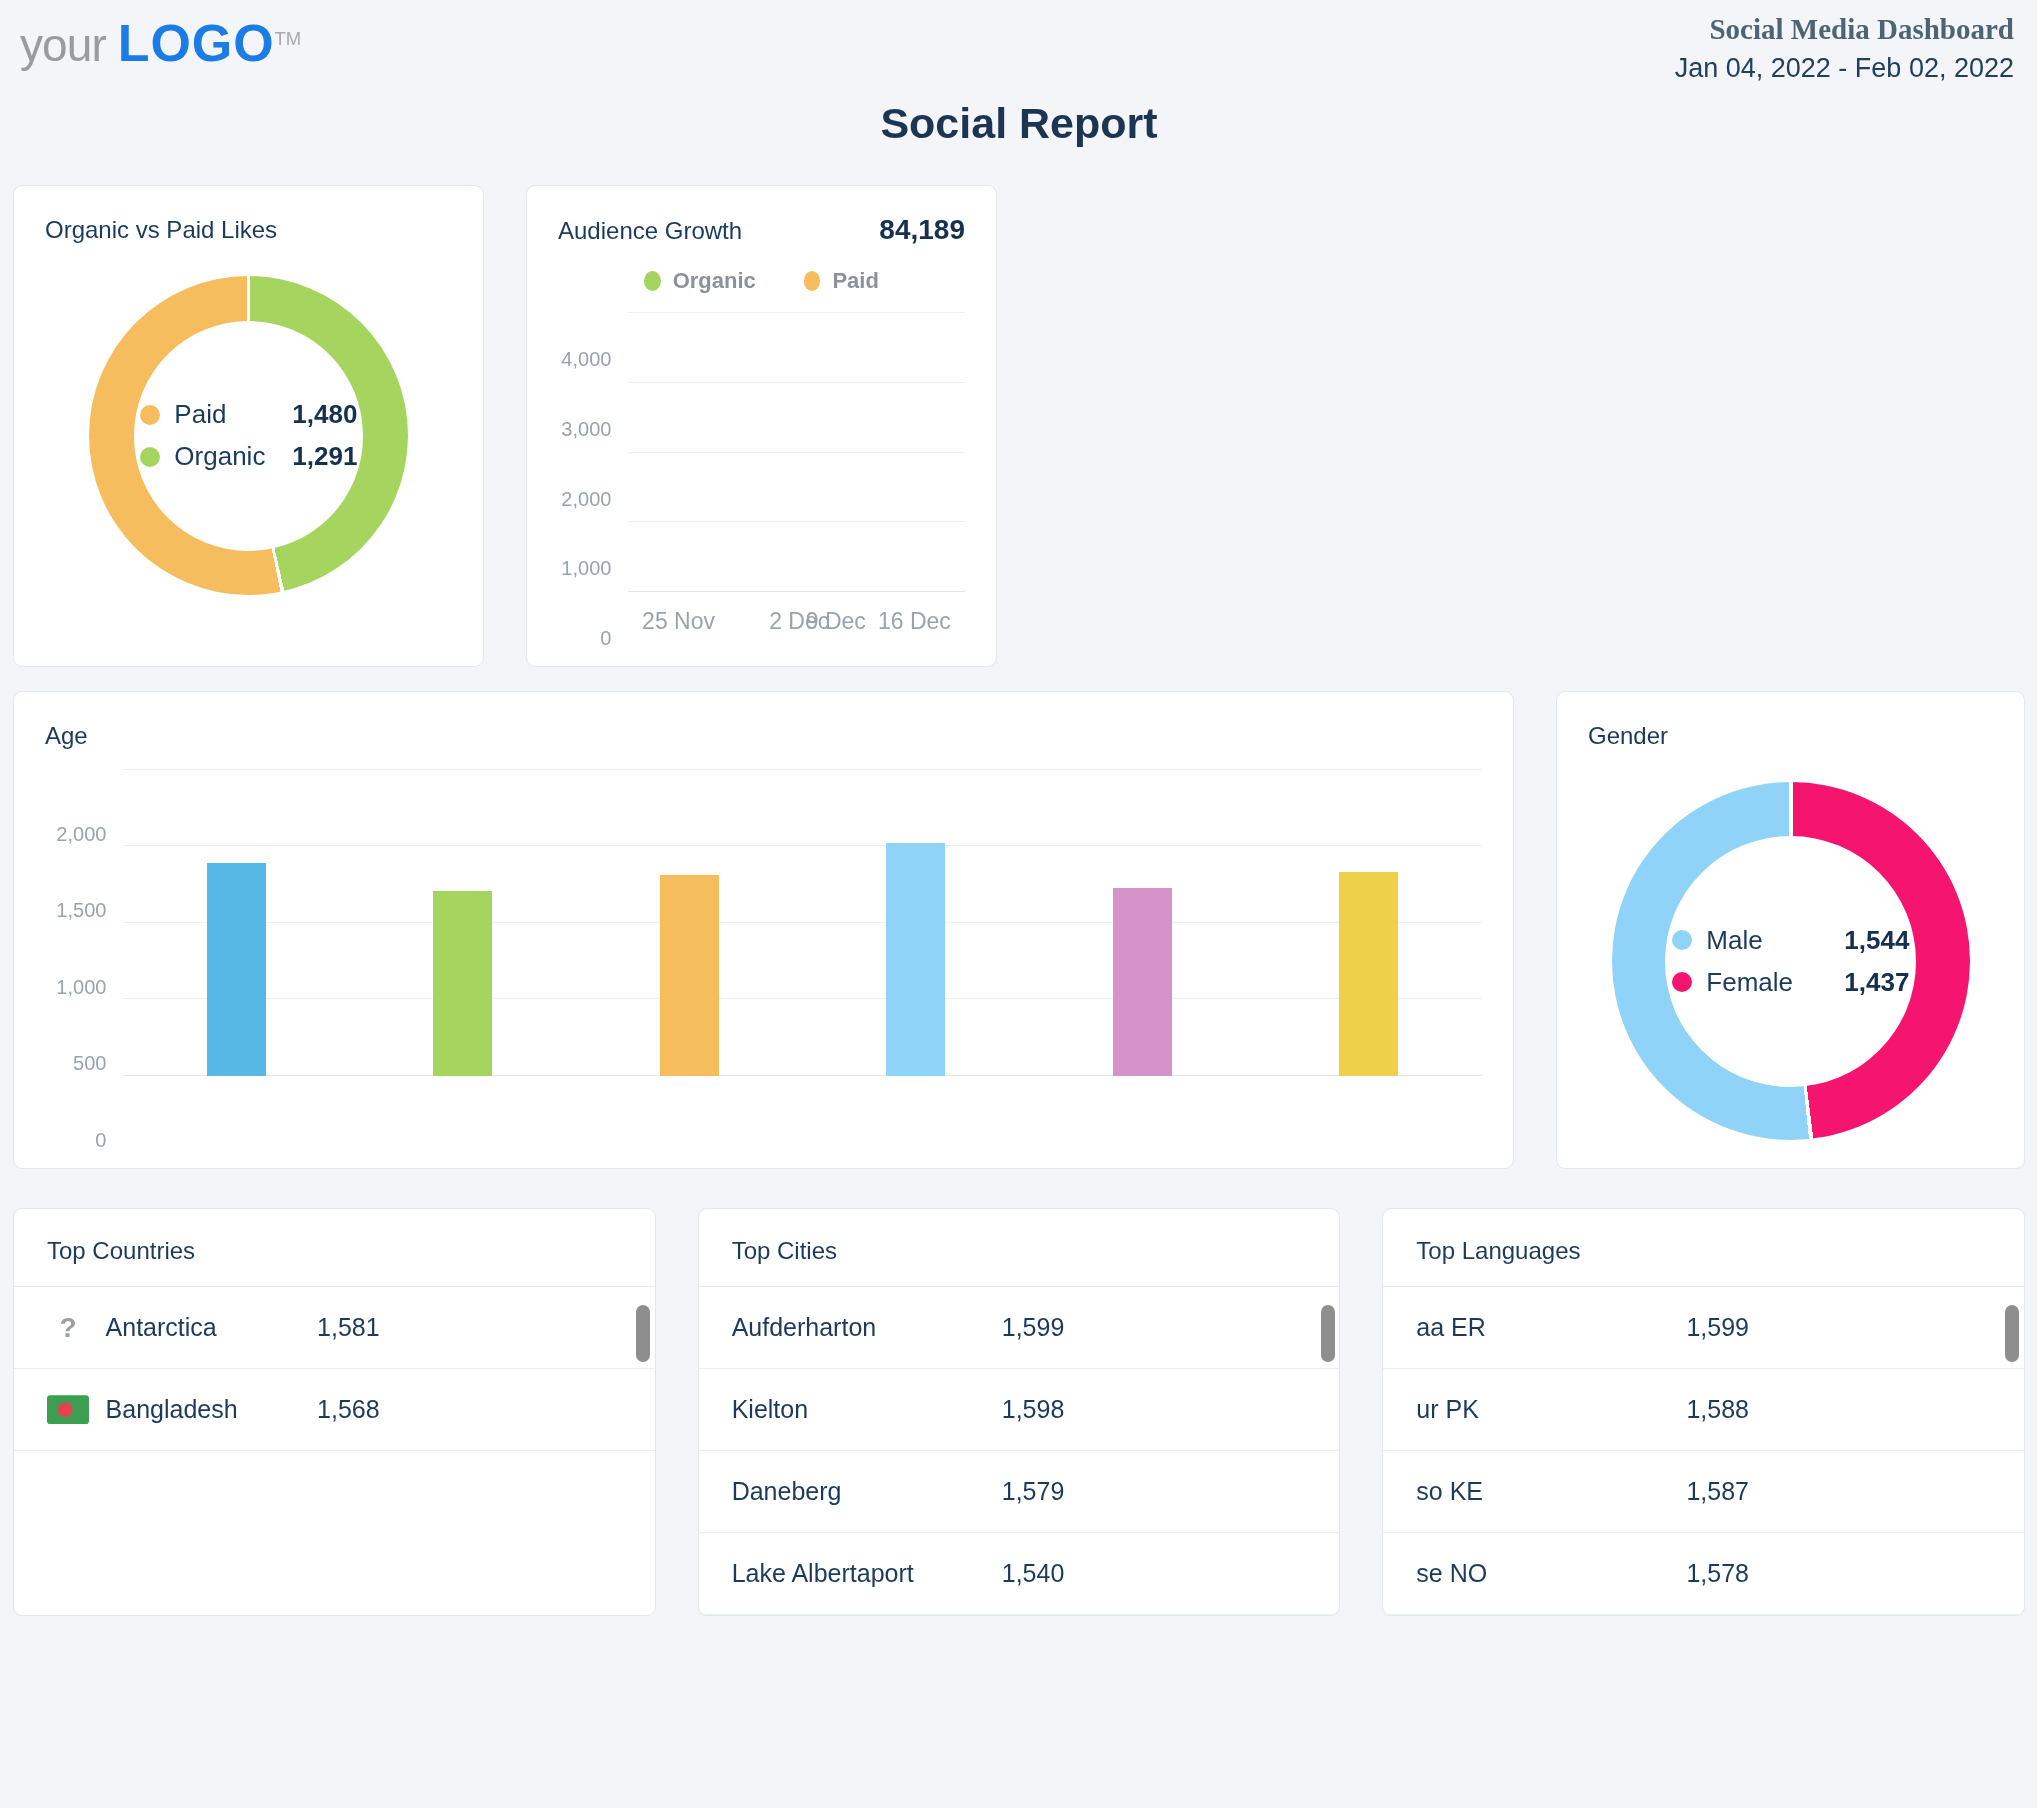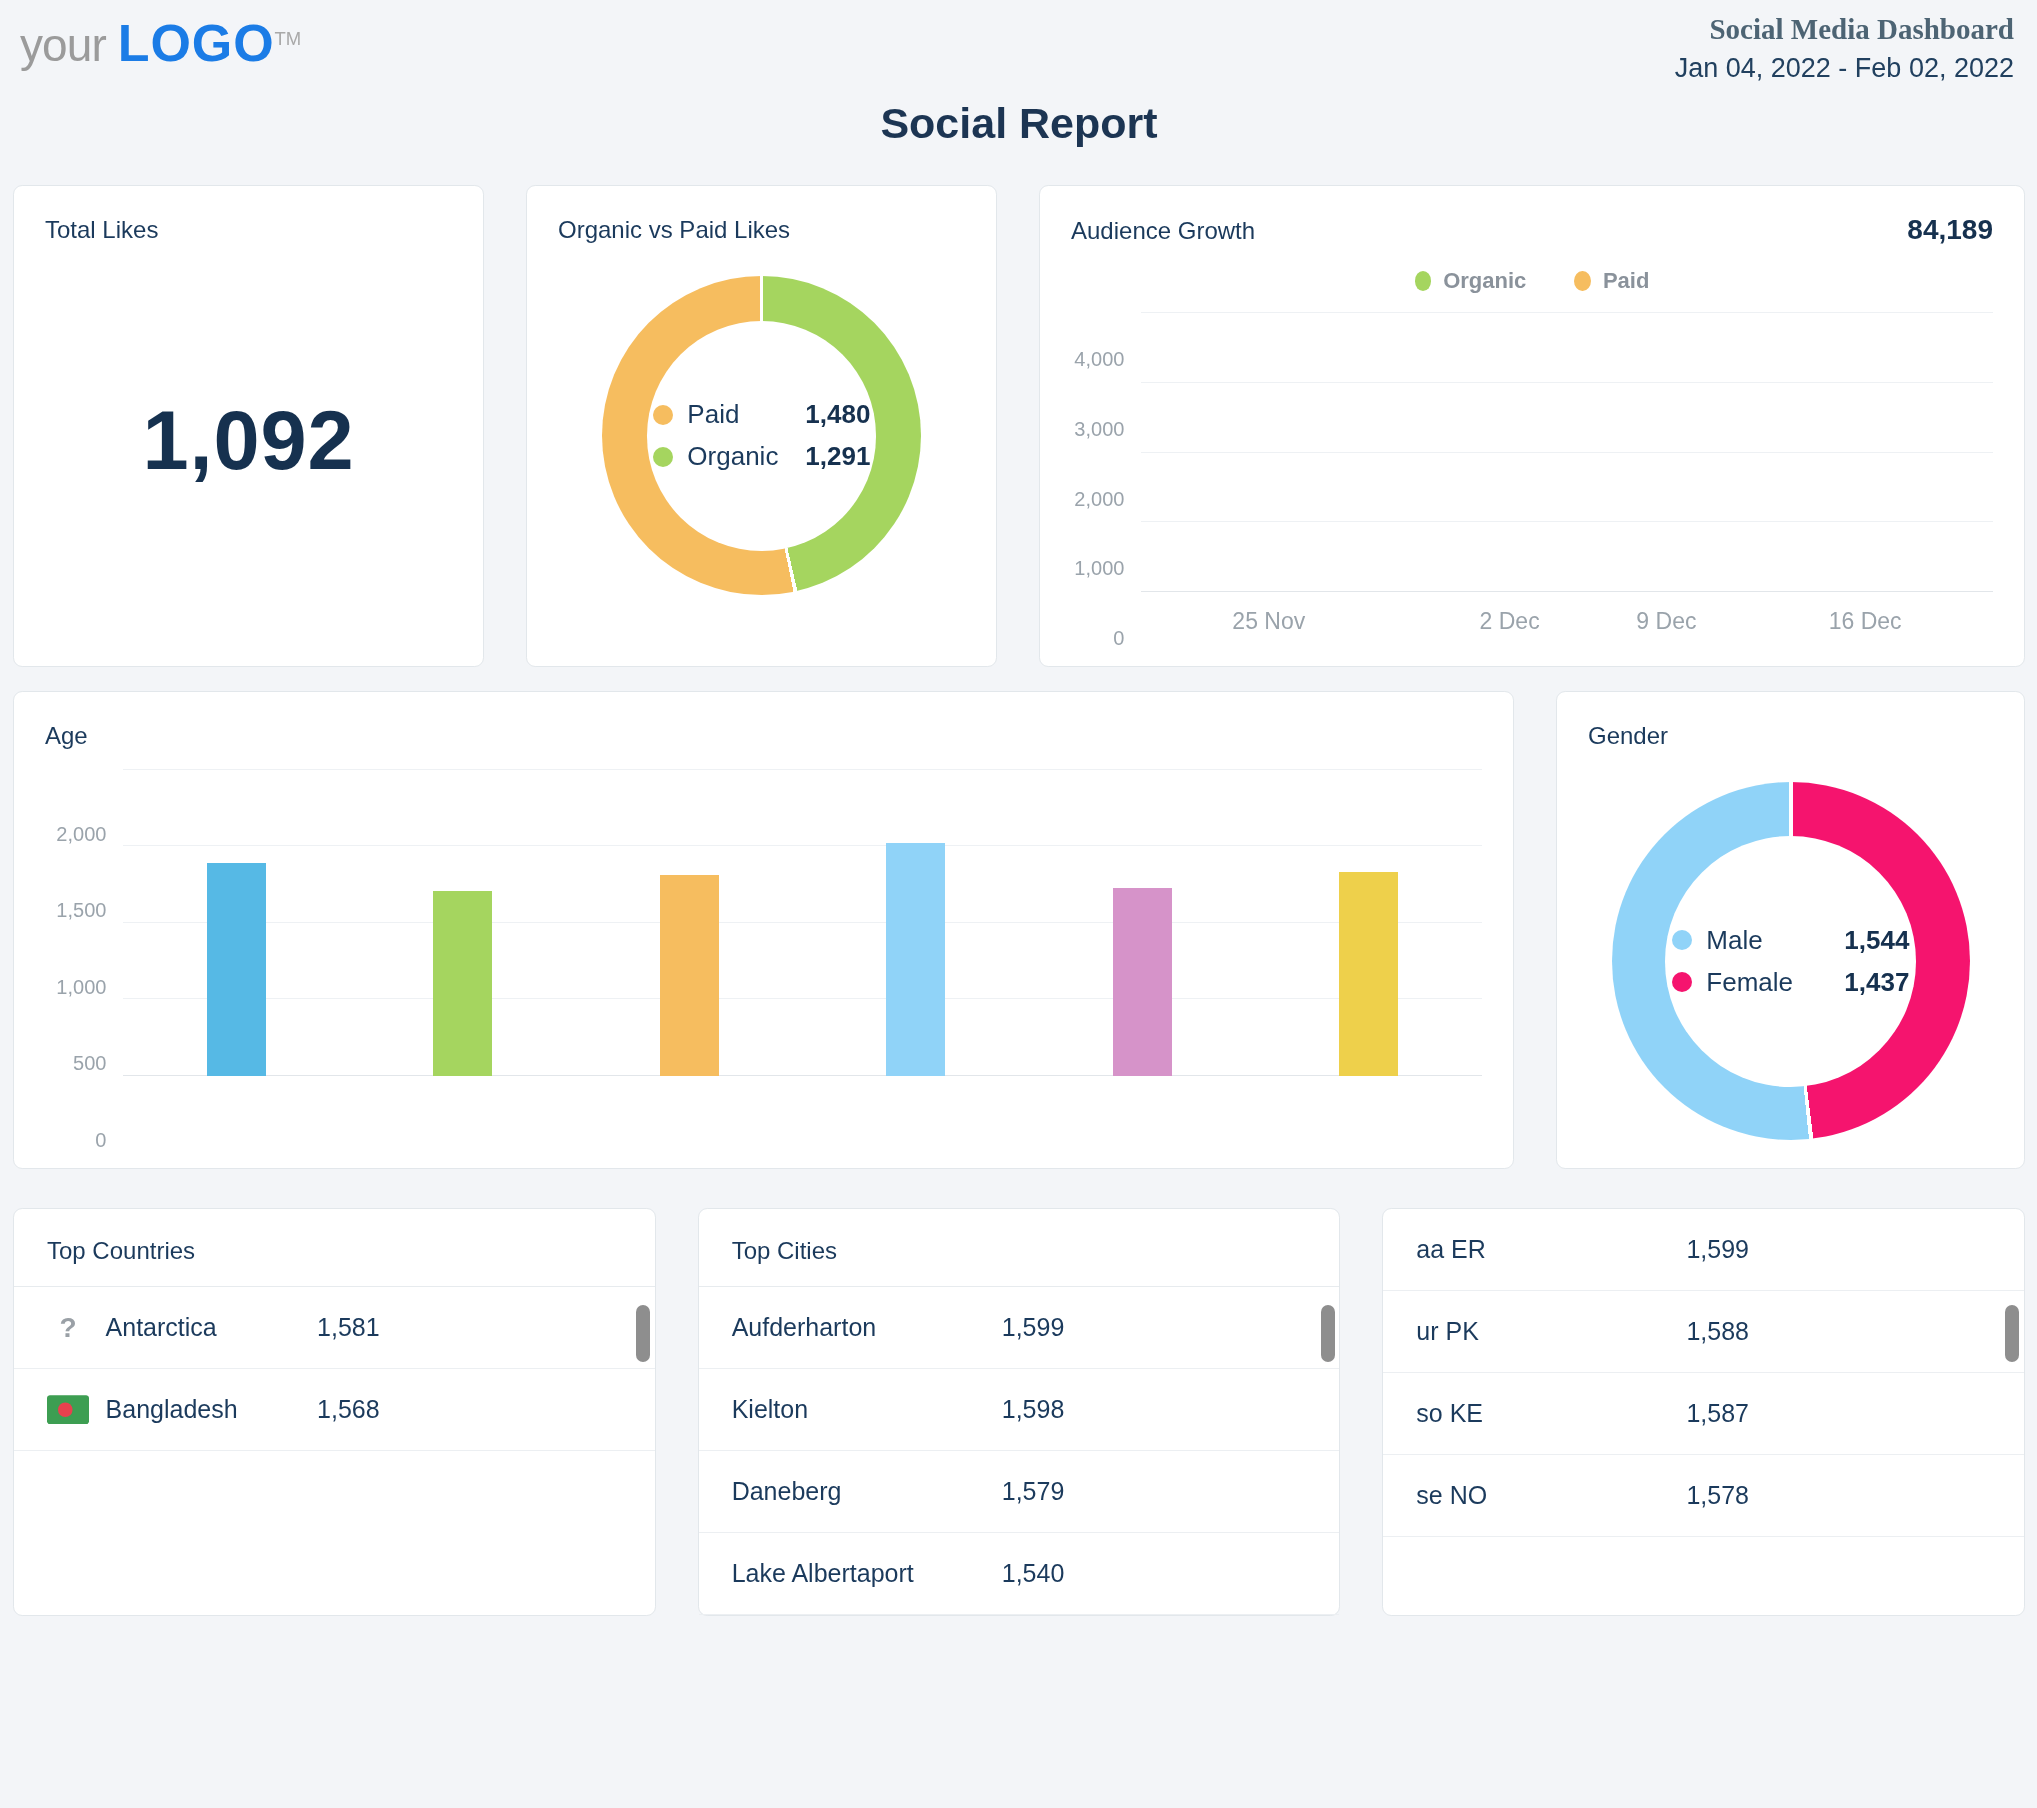--- a/index.html
+++ b/index.html
@@ -93,24 +93,20 @@
   <div class="logo"><span>your</span> <span class="logo-bold">LOGO</span><sup>TM</sup></div>
   <div class="header-right">
     <div class="hdr-title">Social Media Dashboard</div>
     <div class="hdr-date">Jan 04, 2022 - Feb 02, 2022</div>
   </div>
 </header>
 
 <h1>Social Report</h1>
 
 <section class="row row1">
-  <div class="card">
-    <div class="card-title">Total Likes</div>
-    <div class="big-num">1,092</div>
-  </div>
 
   <div class="card">
     <div class="card-title">Organic vs Paid Likes</div>
     <div class="donut-wrap">
       <div class="donut" id="donut-likes" style="background: conic-gradient(rgb(255, 255, 255) 0deg, rgb(255, 255, 255) 0.7deg, rgb(165, 213, 95) 0.7deg, rgb(165, 213, 95) 167.023deg, rgb(255, 255, 255) 167.023deg, rgb(255, 255, 255) 167.723deg, rgb(255, 255, 255) 167.723deg, rgb(255, 255, 255) 168.423deg, rgb(246, 189, 95) 168.423deg, rgb(246, 189, 95) 359.3deg, rgb(255, 255, 255) 359.3deg, rgb(255, 255, 255) 360deg);">
         <div class="donut-hole"></div>
         <div class="donut-legend">
             <div class="dleg-row">
               <span class="dleg-dot" style="background: rgb(246, 189, 95);"></span>
               <span class="dleg-lbl">Paid</span>
@@ -405,20 +401,21 @@
         <div class="list-row">
           <div class="list-name">
             <span>Lake Albertaport</span>
           </div>
           <div class="list-val">1,540</div>
         </div>
       </div>
     <div class="scroll-thumb"></div>
   </div>
   <div class="card list-card">
+    <div class="list-head card-title">Top Languages</div>
     <div class="list-rows">
         <div class="list-row">
           <div class="list-name">
             <span>aa ER</span>
           </div>
           <div class="list-val">1,599</div>
         </div>
         <div class="list-row">
           <div class="list-name">
             <span>ur PK</span>

